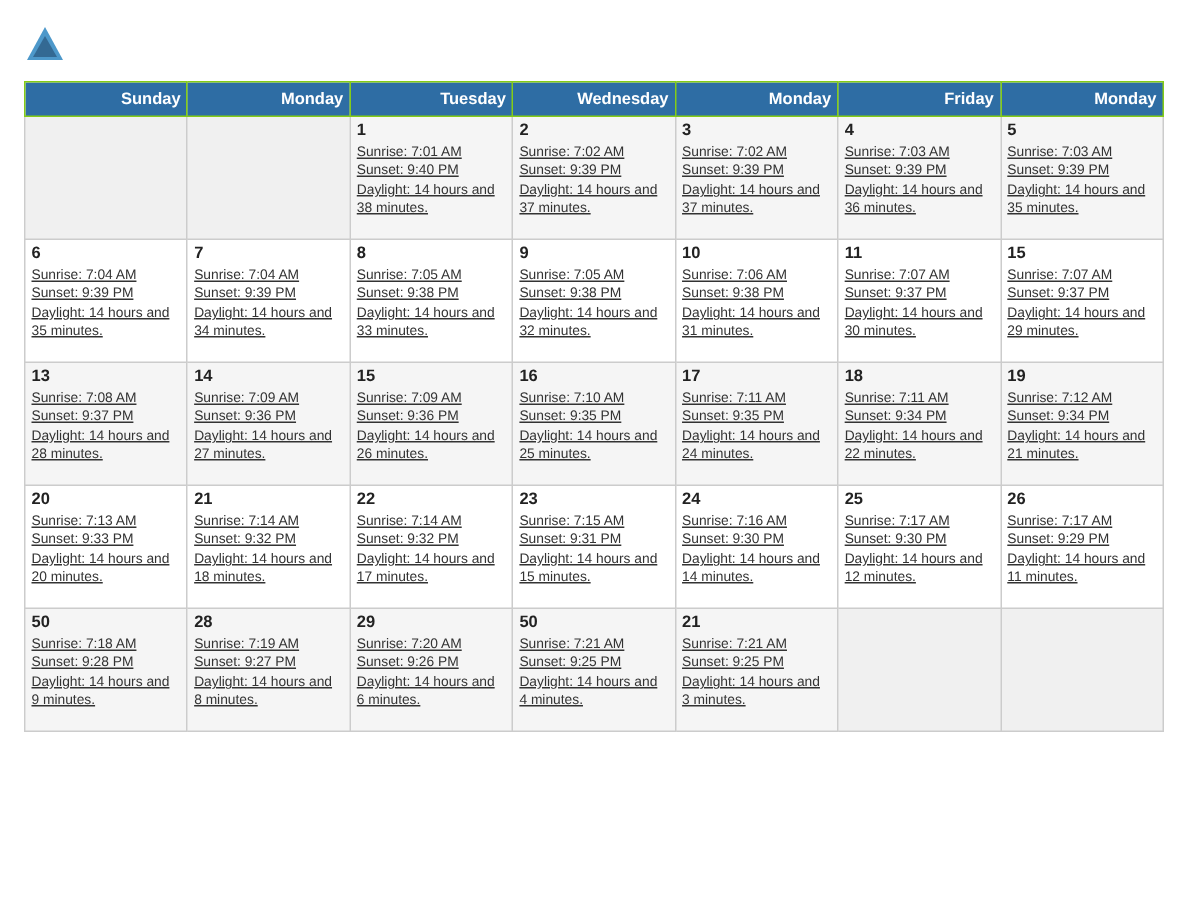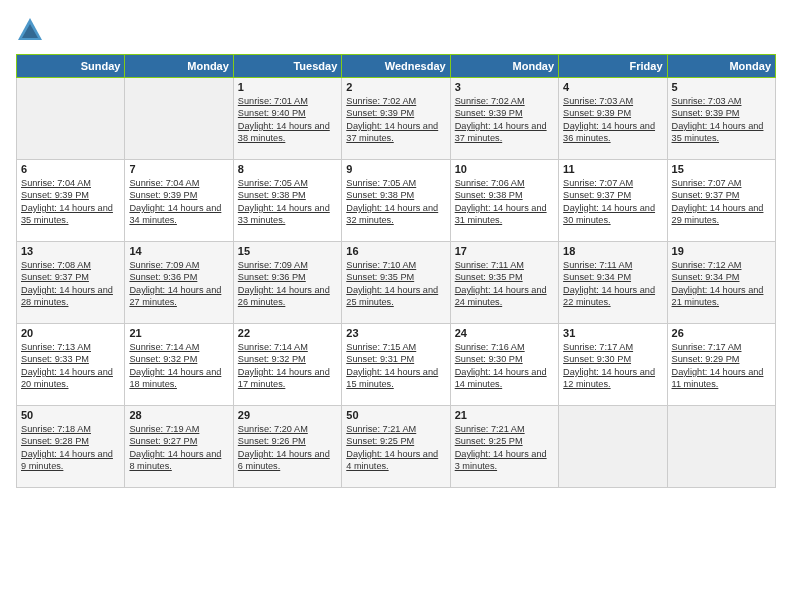--- a/index.html
+++ b/index.html
@@ -230,21 +230,21 @@
           </td>
           <td>
             <span class="day-num">23</span>
             <div class="cell-content">Sunrise: 7:15 AM<br>Sunset: 9:31 PM<br>Daylight: 14 hours and 15 minutes.</div>
           </td>
           <td>
             <span class="day-num">24</span>
             <div class="cell-content">Sunrise: 7:16 AM<br>Sunset: 9:30 PM<br>Daylight: 14 hours and 14 minutes.</div>
           </td>
           <td>
-            <span class="day-num">31</span>
+            <span class="day-num">25</span>
             <div class="cell-content">Sunrise: 7:17 AM<br>Sunset: 9:30 PM<br>Daylight: 14 hours and 12 minutes.</div>
           </td>
           <td>
             <span class="day-num">26</span>
             <div class="cell-content">Sunrise: 7:17 AM<br>Sunset: 9:29 PM<br>Daylight: 14 hours and 11 minutes.</div>
           </td>
         </tr>
         <tr>
           <td>
             <span class="day-num">50</span>

